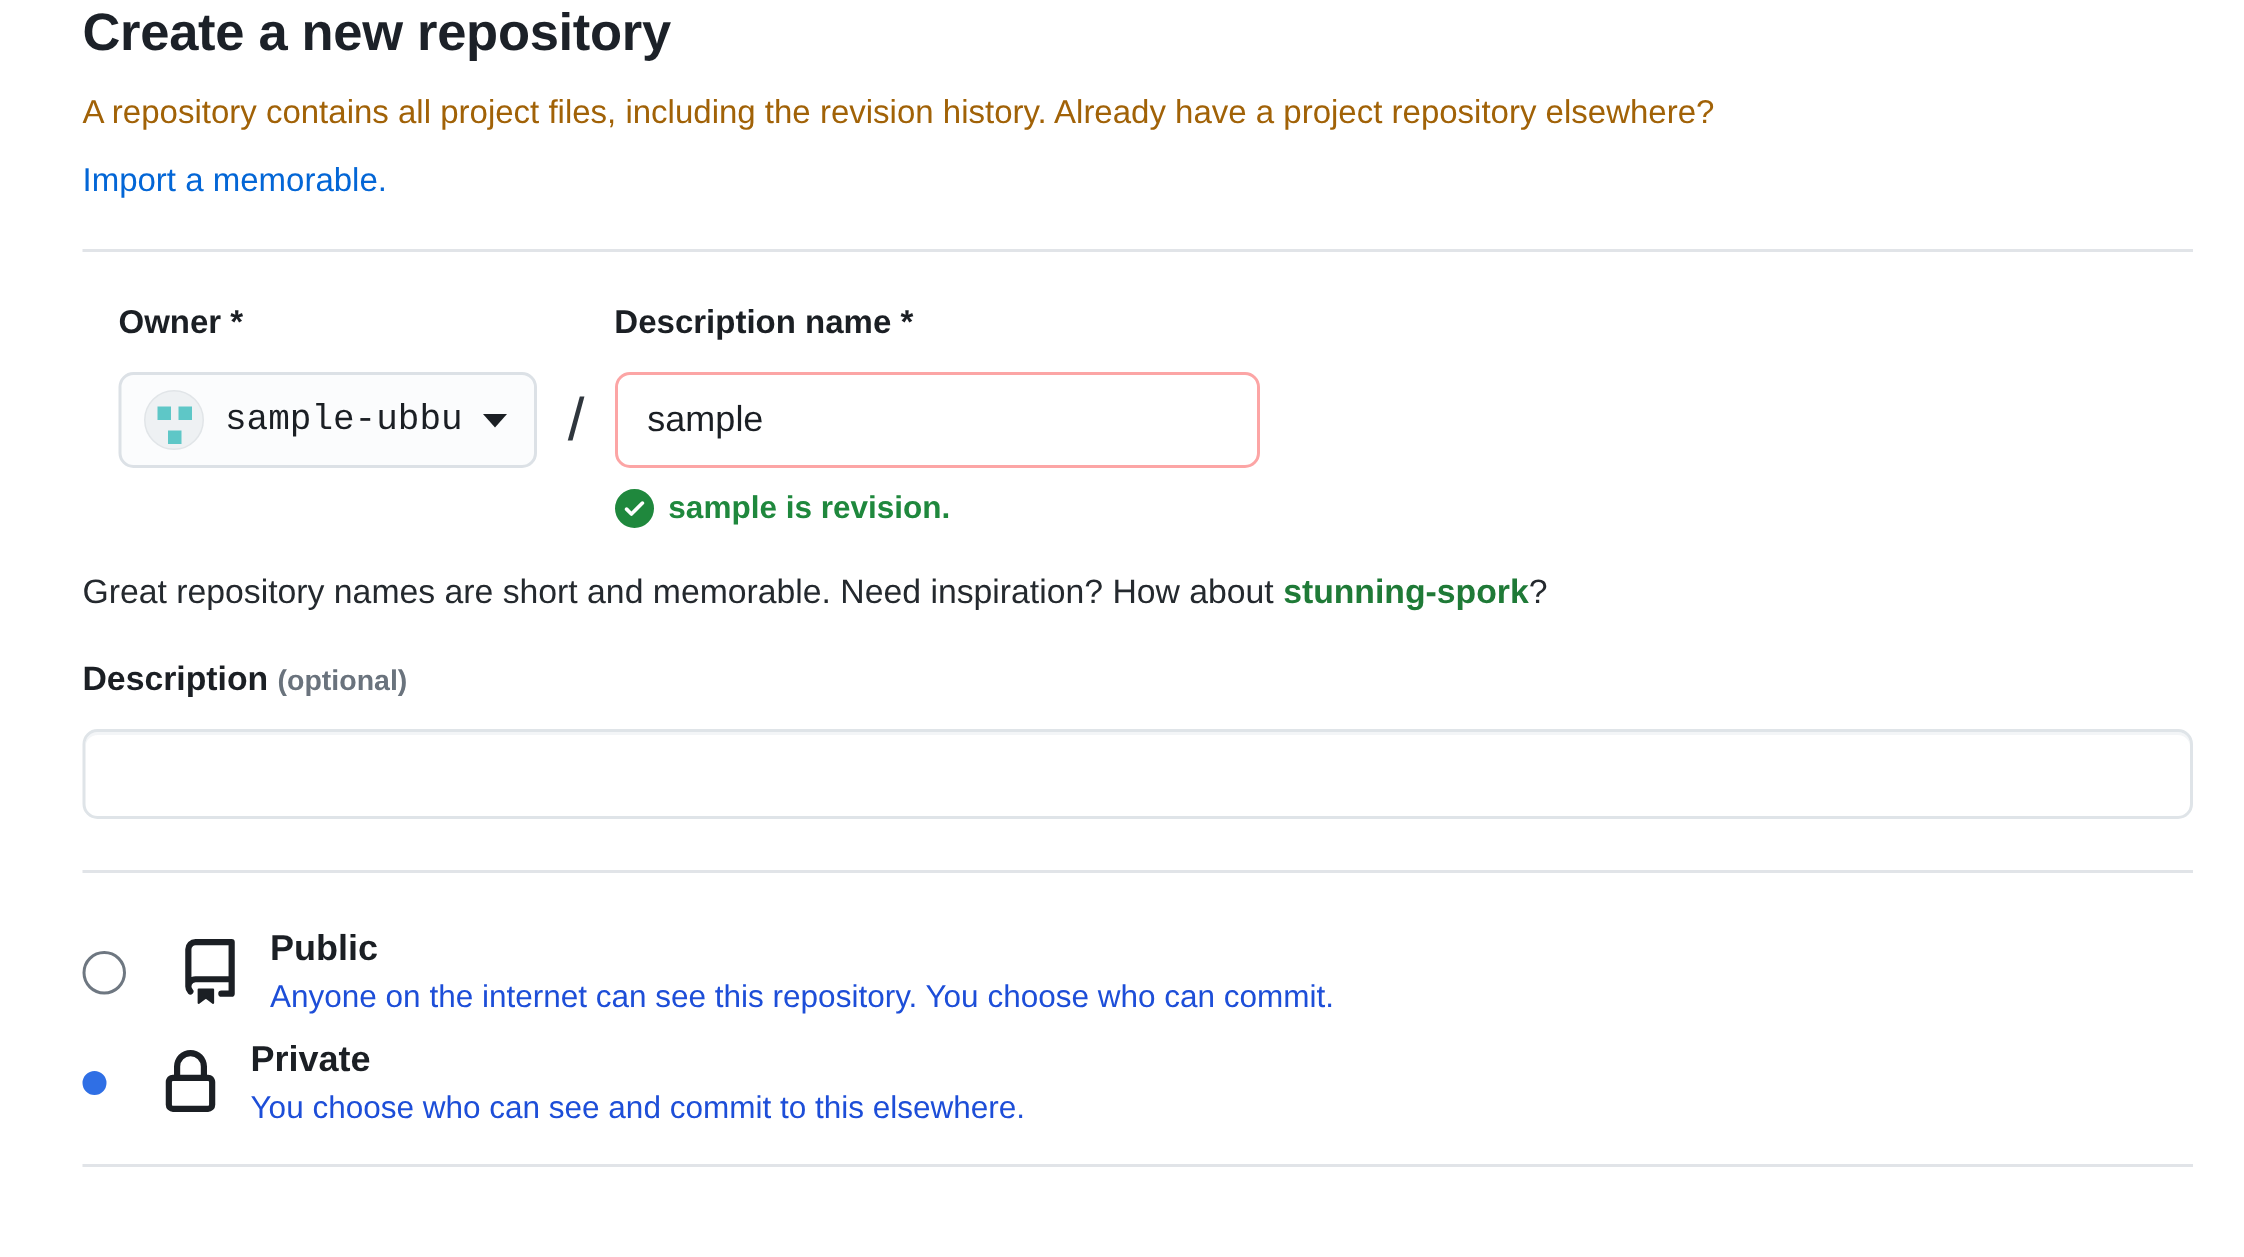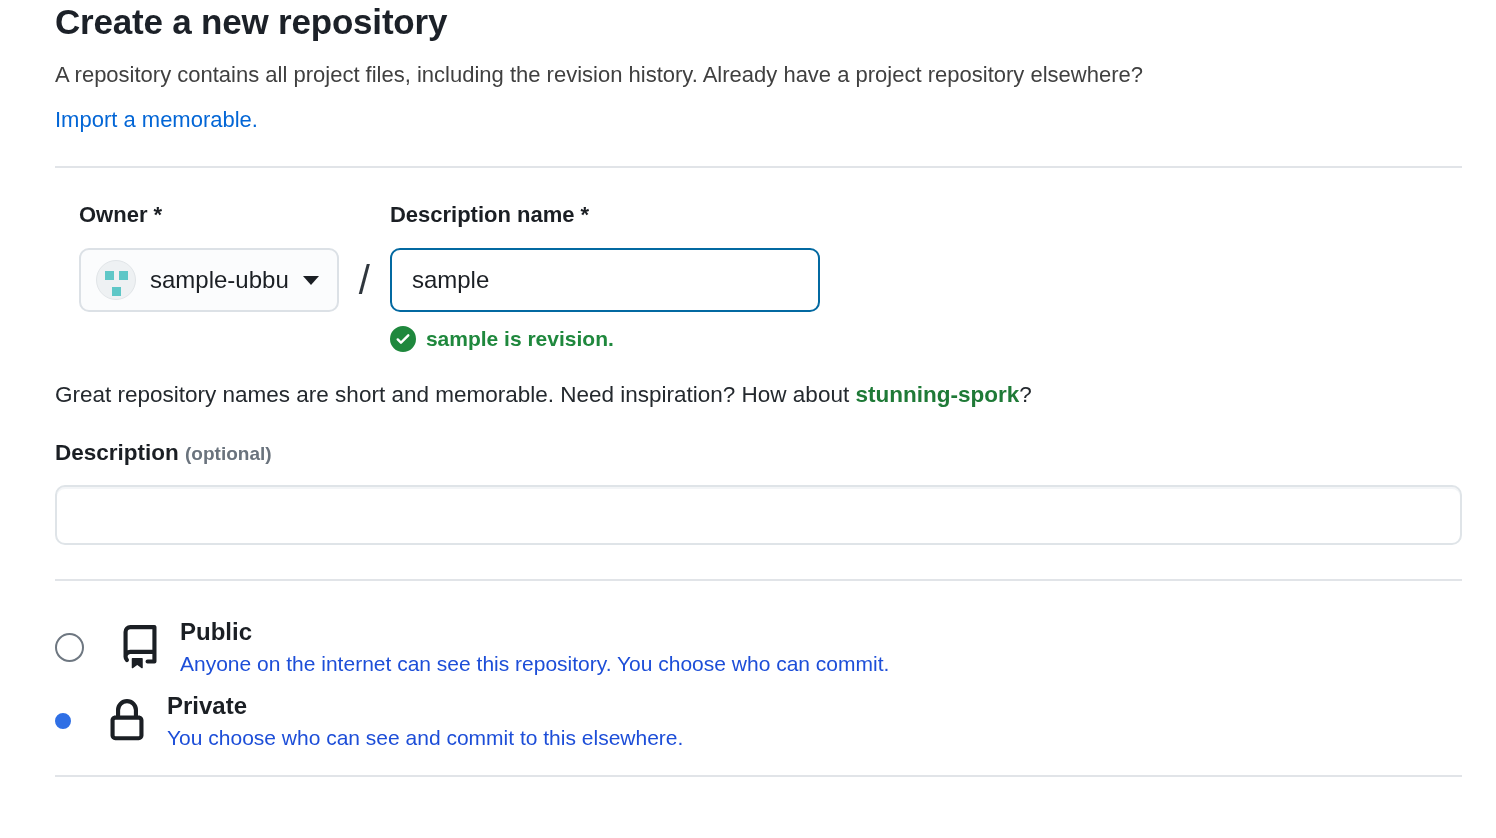--- a/index.html
+++ b/index.html
@@ -20,21 +20,21 @@
     font-size: 35px;
     font-weight: 700;
     line-height: 44px;
     color: #1c2128;
     letter-spacing: -0.2px;
   }
   .subtitle {
     margin: 14px 0 0 0;
     font-size: 22px;
     line-height: 33px;
-    color: #404040;
+    color: #a16207;
   }
   .import-link {
     display: inline-block;
     margin-top: 12px;
     font-size: 22px;
     line-height: 33px;
     color: #0366d6;
     text-decoration: none;
     cursor: pointer;
   }
@@ -60,21 +60,21 @@
   }
   .owner-select {
     display: inline-flex;
     align-items: center;
     height: 64px;
     padding: 0 18px 0 15px;
     background: #fbfcfd;
     border: 2px solid #dce1e6;
     border-radius: 10px;
     cursor: pointer;
-    font-family: Liberation Sans, sans-serif;
+    font-family: Liberation Mono, monospace;
   }
   .avatar {
     position: relative;
     width: 40px;
     height: 40px;
     border-radius: 50%;
     background: #eef1f3;
     border: 1px solid #e1e5e8;
     flex: 0 0 auto;
   }
@@ -105,21 +105,21 @@
     color: #2f363d;
   }
   .repo-input {
     width: 430px;
     height: 64px;
     padding: 0 20px;
     font-family: inherit;
     font-size: 24px;
     color: #1b1f24;
     background: #ffffff;
-    border: 2px solid #0369a1;
+    border: 2px solid #fca5a5;
     border-radius: 10px;
     outline: none;
   }
   .availability {
     margin-top: 14px;
     display: flex;
     align-items: center;
   }
   .availability svg { flex: 0 0 auto; }
   .availability-text {

